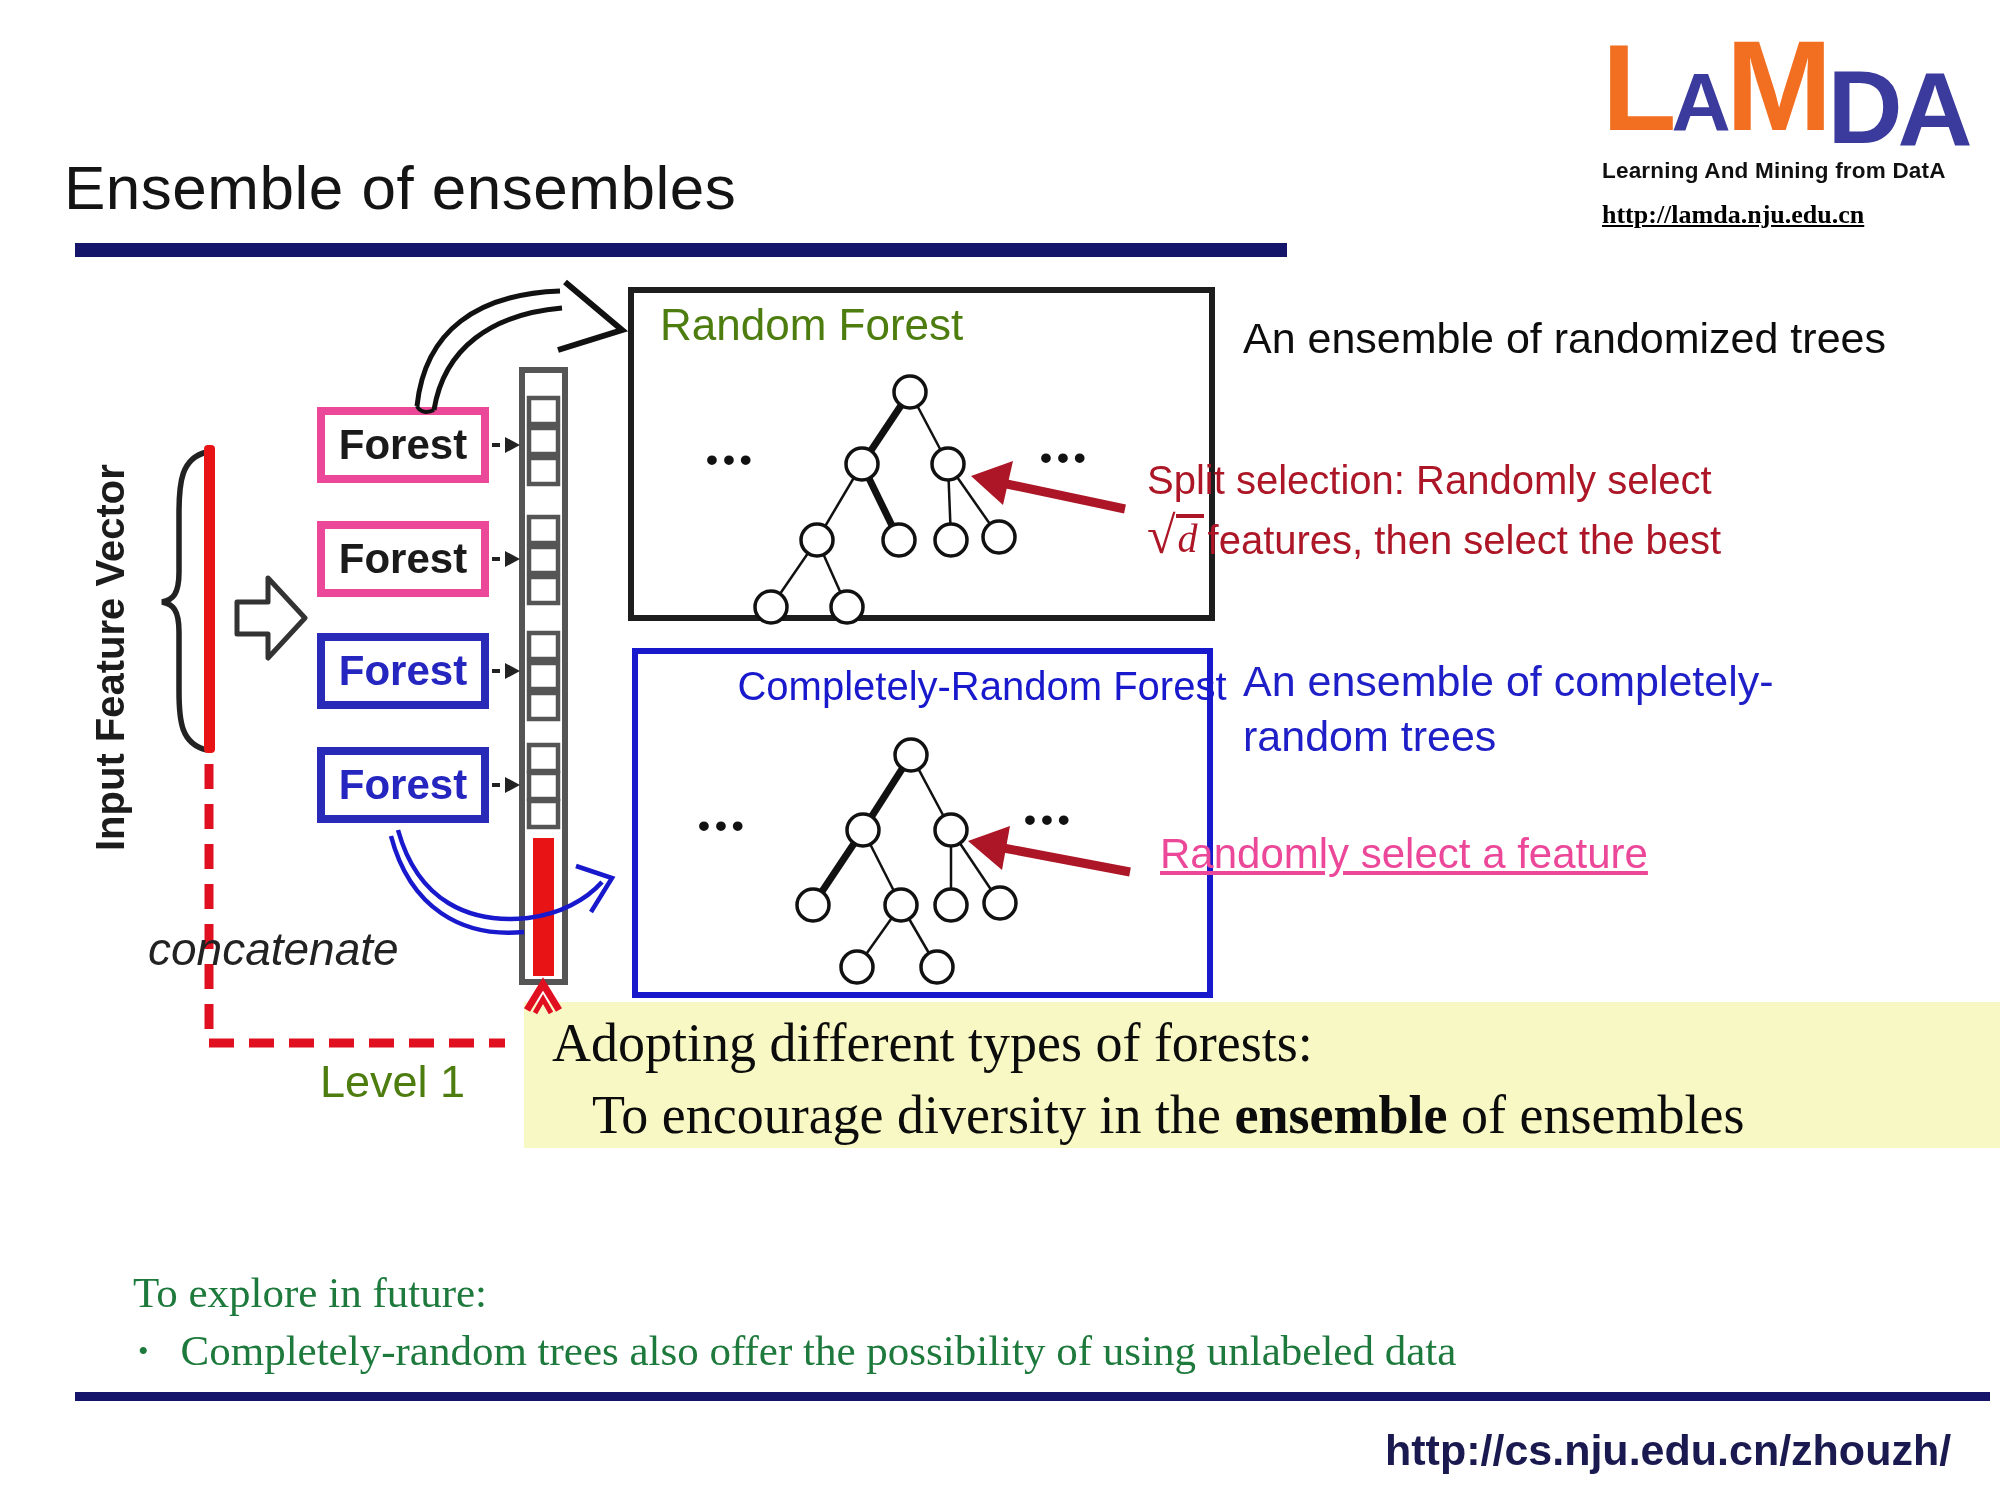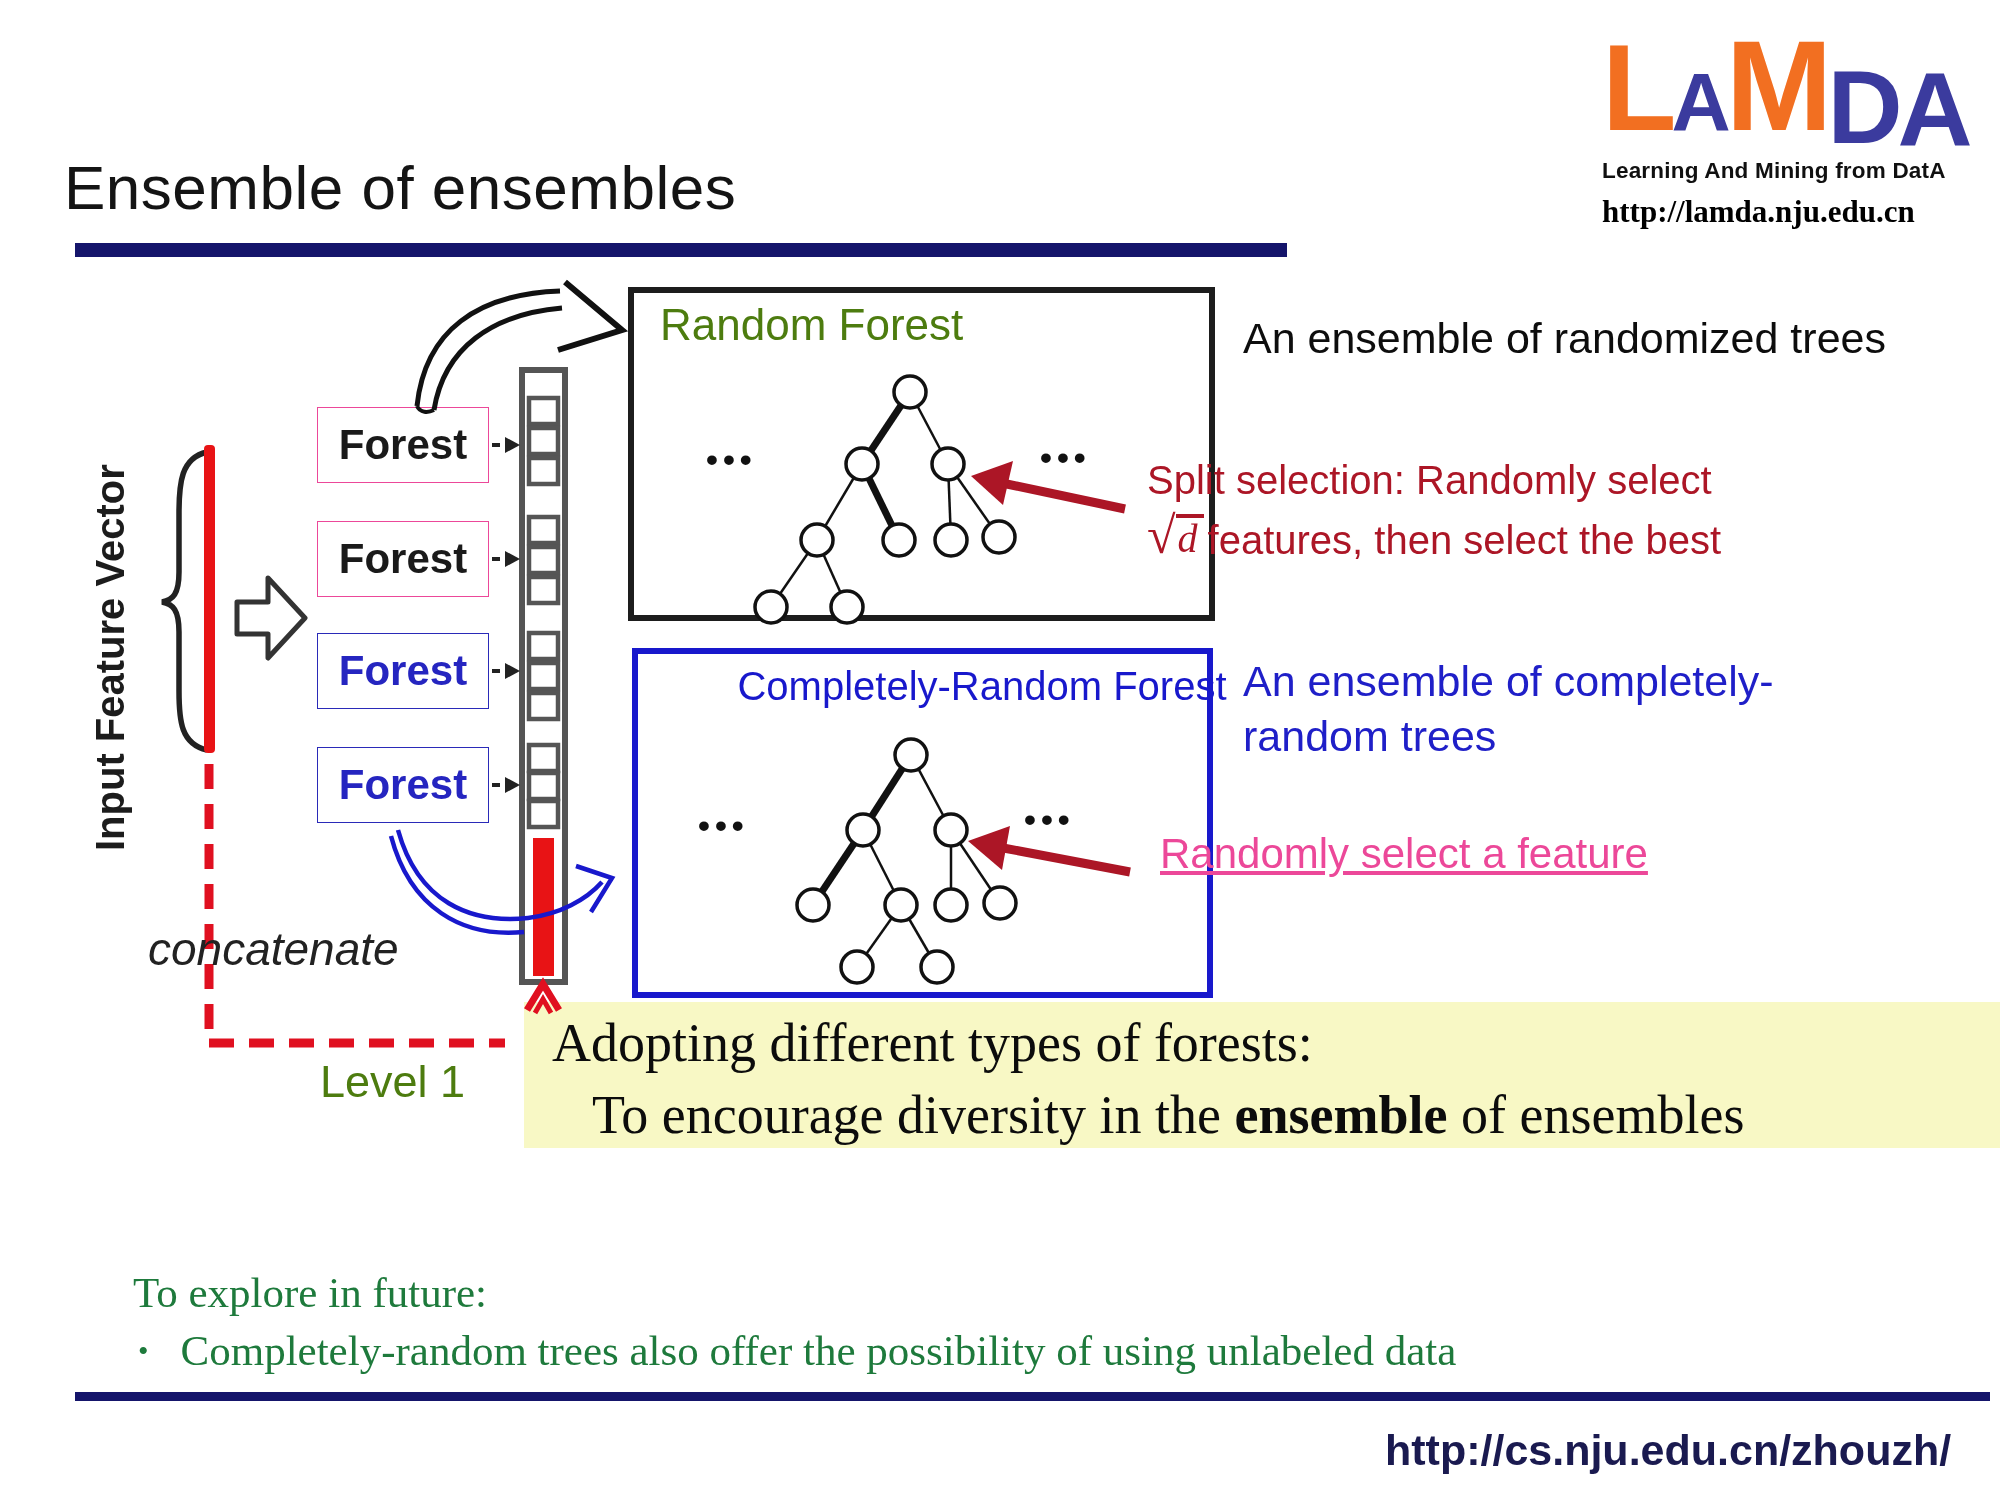--- a/index.html
+++ b/index.html
@@ -12,33 +12,33 @@
   
   .page-title{left:64px; top:152px; font-size:62px; color:#141414; letter-spacing:0.5px;}
   .title-underline{left:75px; top:243px; width:1212px; height:14px; background:#15156B;}
   
   .logo{left:1602px; top:22px; width:392px;}
   .logo-row{display:flex; align-items:baseline; font-weight:800; line-height:1; letter-spacing:-5px;}
   .lg-orange{color:#F26F21;} .lg-blue{color:#3B3B9E;}
   .lg-l{font-size:122px;} .lg-a1{font-size:82px;} .lg-m{font-size:128px;}
   .lg-d{font-size:104px; transform:translateY(13px);} .lg-a2{font-size:104px; transform:translateY(15px);}
   .logo-tagline{font-size:22.5px; font-weight:700; margin-top:8px; letter-spacing:0.2px; color:#101010;}
-  .logo-url{font-family:"Liberation Serif", serif; font-size:31px; font-weight:700; margin-top:10px; color:#000;}
+  .logo-url{font-family:"Liberation Serif", serif; font-size:26px; font-weight:700; margin-top:16px; color:#000;text-decoration:underline;}
   
   .input-label{
     left:88px; top:452px; height:412px;
     writing-mode:vertical-rl; transform:rotate(180deg);
     font-size:40px; font-weight:700; color:#1c1c1c; text-align:center;
   }
   .concat-label{left:148px; top:922px; font-size:46px; font-style:italic; color:#222;}
   .level-label{left:320px; top:1056px; font-size:45px; color:#4d7c0f;}
   
   .forest-box{
     left:317px; width:172px; height:76px; box-sizing:border-box;
-    border:1px solid #ec4899; background:#fff;
+    border:8px solid #ec4899; background:#fff;
     display:flex; align-items:center; justify-content:center;
     font-size:42px; font-weight:600; color:#1a1a1a;
   }
   .forest-blue{border-color:#2a2ab8; color:#2525c0;}
   .fb1{top:407px;} .fb2{top:521px;} .fb3{top:633px;} .fb4{top:747px;}
   
   .rf-box{left:628px; top:287px; width:587px; height:334px; box-sizing:border-box; border:6px solid #1d1d1d; background:#fff;}
   .crf-box{left:632px; top:648px; width:581px; height:350px; box-sizing:border-box; border:6px solid #1818cc; background:#fff;}
   .rf-title{left:660px; top:300px; font-size:44px; color:#4d7c0f;}
   .crf-title{left:632px; top:664px; width:700px; text-align:center; font-size:40px; color:#1818cc;}

